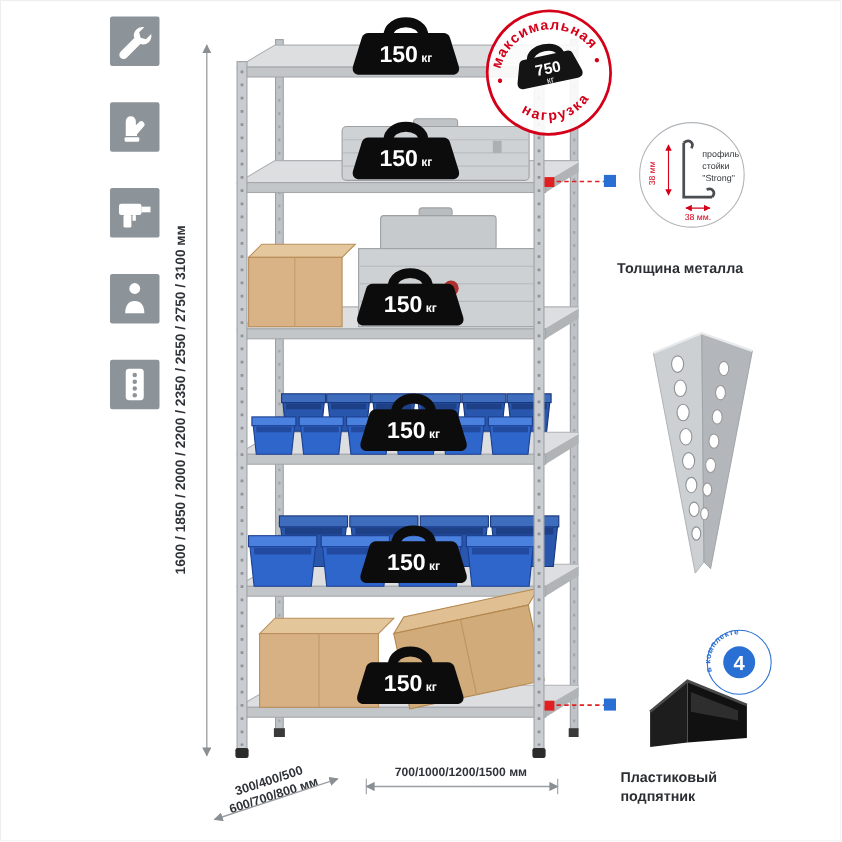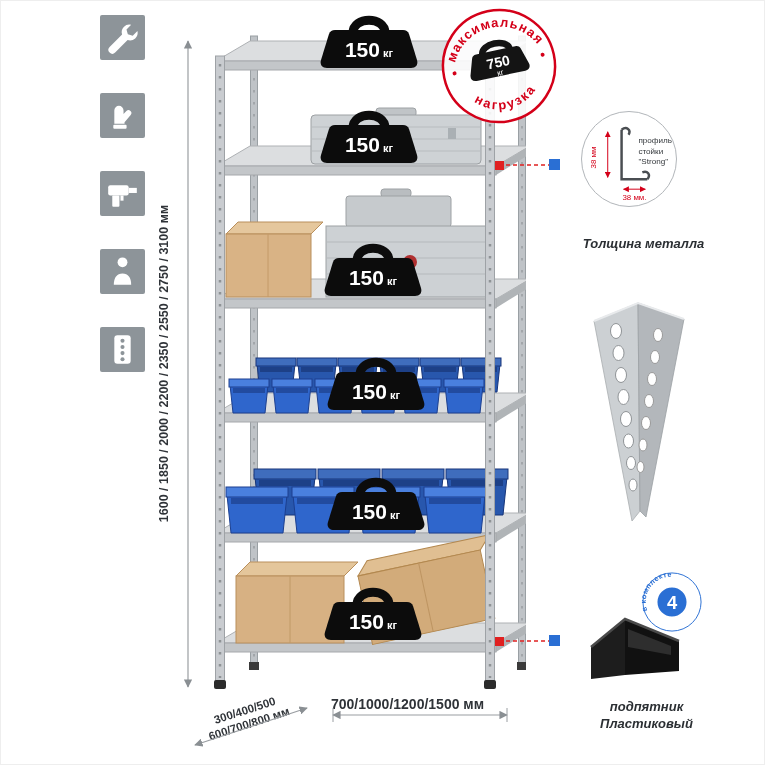--- a/index.html
+++ b/index.html
@@ -20,28 +20,28 @@
   .kb .v{font-size:21px;}
   .kb .u{font-size:11px;margin-left:3px;}
 
   
   .stamp{position:absolute;left:438px;top:5px;width:120px;height:120px;z-index:4;transform:rotate(-12deg);}
 
   
   .dim-label{color:#2f3338;font-weight:600;}
   .vdim-label{position:absolute;left:156px;top:690px;width:655px;transform-origin:0 0;transform:rotate(-90deg);
               text-align:center;font-size:12.5px;}
-  .hdim-label{position:absolute;left:330px;top:695px;width:176px;text-align:left;font-size:14px;}
+  .hdim-label{position:absolute;left:330px;top:695px;width:176px;text-align:center;font-size:11px;}
   .ddim-label{position:absolute;left:180px;top:702px;width:132px;text-align:center;font-size:11.5px;line-height:1.25;
               transform:rotate(-18deg);}
 
   
   .profile-circle{position:absolute;left:580px;top:110px;width:94px;height:94px;border:1.5px solid #b2b6ba;
                   border-radius:50%;background:#fff;z-index:2;}
-  .detail-caption{position:absolute;text-align:center;font-size:13px;line-height:17px;font-weight:600;color:#2b2f33;z-index:2;font-style:italic;}
+  .detail-caption{position:absolute;text-align:left;font-size:13px;line-height:17px;font-weight:600;color:#2b2f33;z-index:2;}
   .caption-profile{left:560px;top:234px;width:165px;}
   .caption-foot{left:563px;top:697px;width:165px;}
   .angle-svg{position:absolute;left:575px;top:292px;z-index:2;}
   .foot-svg{position:absolute;left:582px;top:596px;z-index:2;}
   .foot-badge{position:absolute;left:640px;top:570px;width:62px;height:62px;z-index:3;}
 
   .overlay{position:absolute;left:0;top:0;z-index:5;pointer-events:none;}
 </style>
 </head>
 <body>
@@ -341,22 +341,22 @@
         </defs>
       <circle cx="32" cy="32" r="30" fill="#fff" stroke="#2a6fd4" stroke-width="1"></circle>
       <text font-size="7.5" font-weight="bold" fill="#2a6fd4" letter-spacing="0.5">
         <textPath href="#badgeArc" startOffset="50%" text-anchor="middle">в комплекте</textPath>
       </text>
       <circle cx="32" cy="32" r="16" fill="#2a6fd4" stroke="#fff" stroke-width="2"></circle>
       <text x="32" y="39" text-anchor="middle" font-size="19" font-weight="bold" fill="#fff">4</text>
     </svg>
   </div>
   <div class="detail-caption caption-foot">
+    <div>Пластиковый</div>
     <div>подпятник</div>
-    <div>Пластиковый</div>
   </div>
 
   <svg class="overlay" width="765" height="765" viewBox="0 0 765 765">
     <defs>
       <marker id="arrG" viewBox="0 0 10 10" refX="9" refY="5" markerWidth="7" markerHeight="7" orient="auto-start-reverse">
         <path d="M0,0L10,5L0,10z" fill="#8a8f93"></path>
       </marker>
     </defs>
     <line x1="187" y1="40" x2="187" y2="686" stroke="#9a9ea2" stroke-width="1.2" marker-start="url(#arrG)" marker-end="url(#arrG)"></line>
     <line x1="332" y1="714" x2="506" y2="714" stroke="#9a9ea2" stroke-width="1.2" marker-start="url(#arrG)" marker-end="url(#arrG)"></line>

